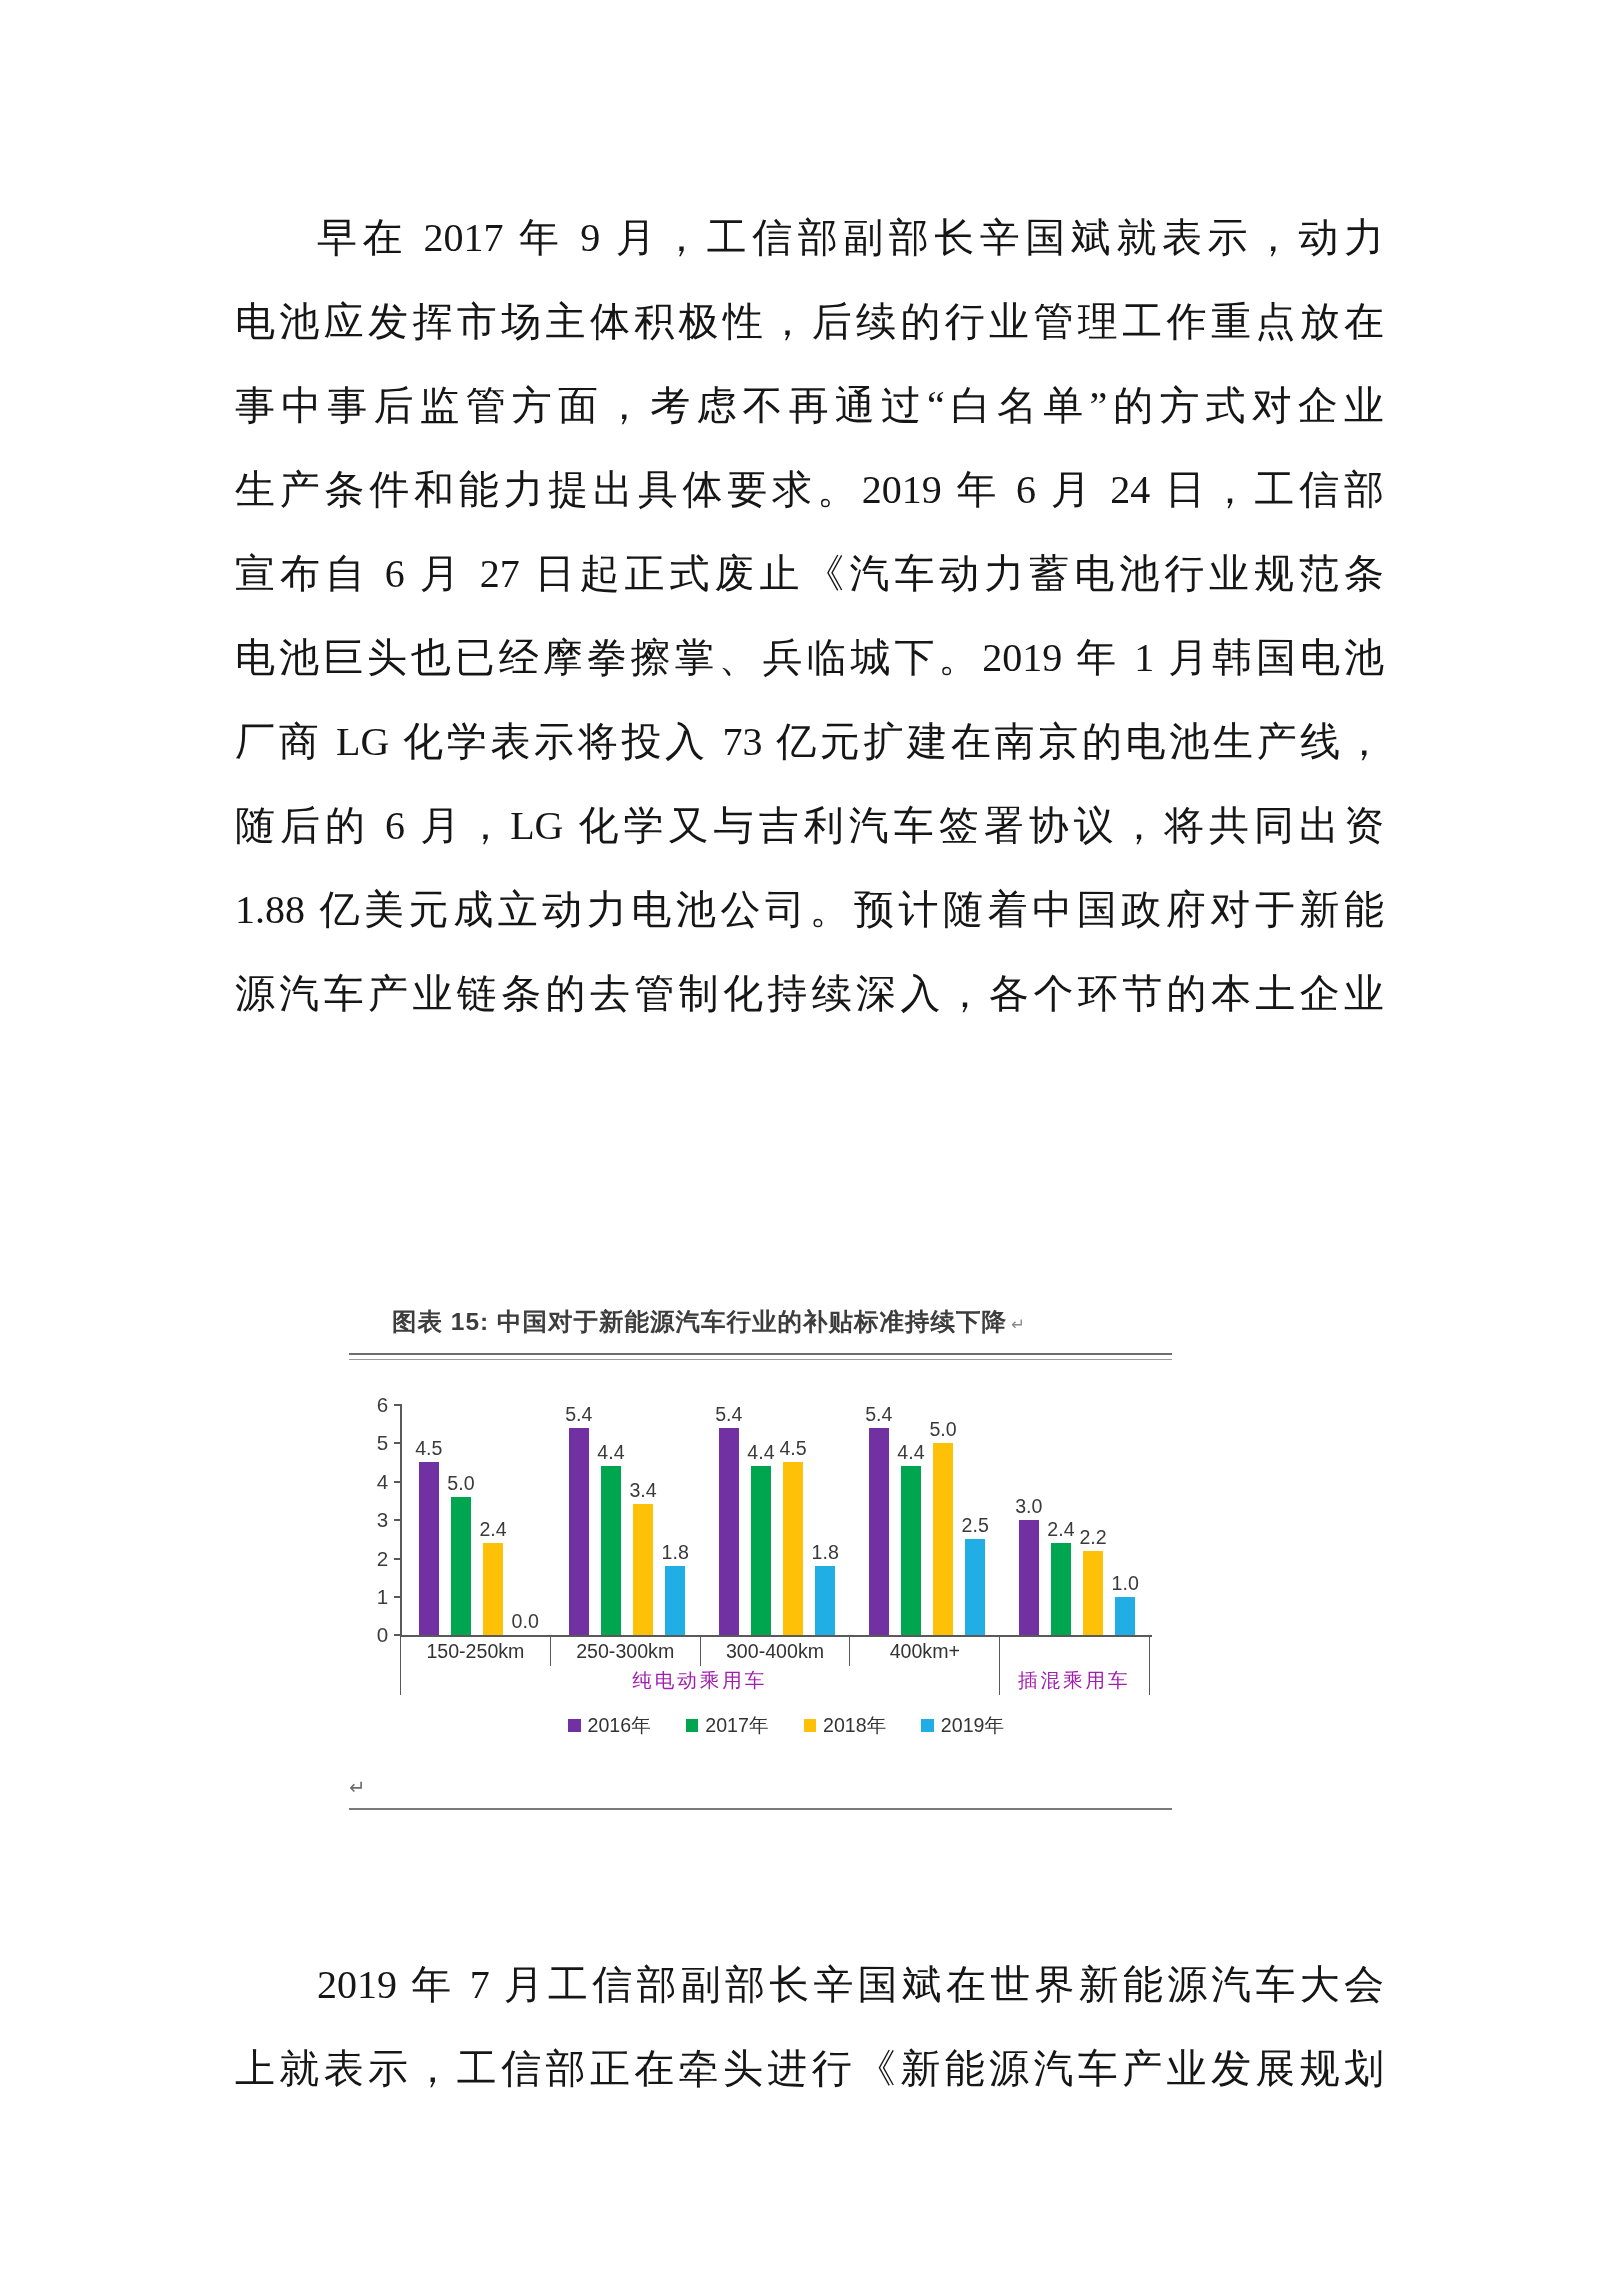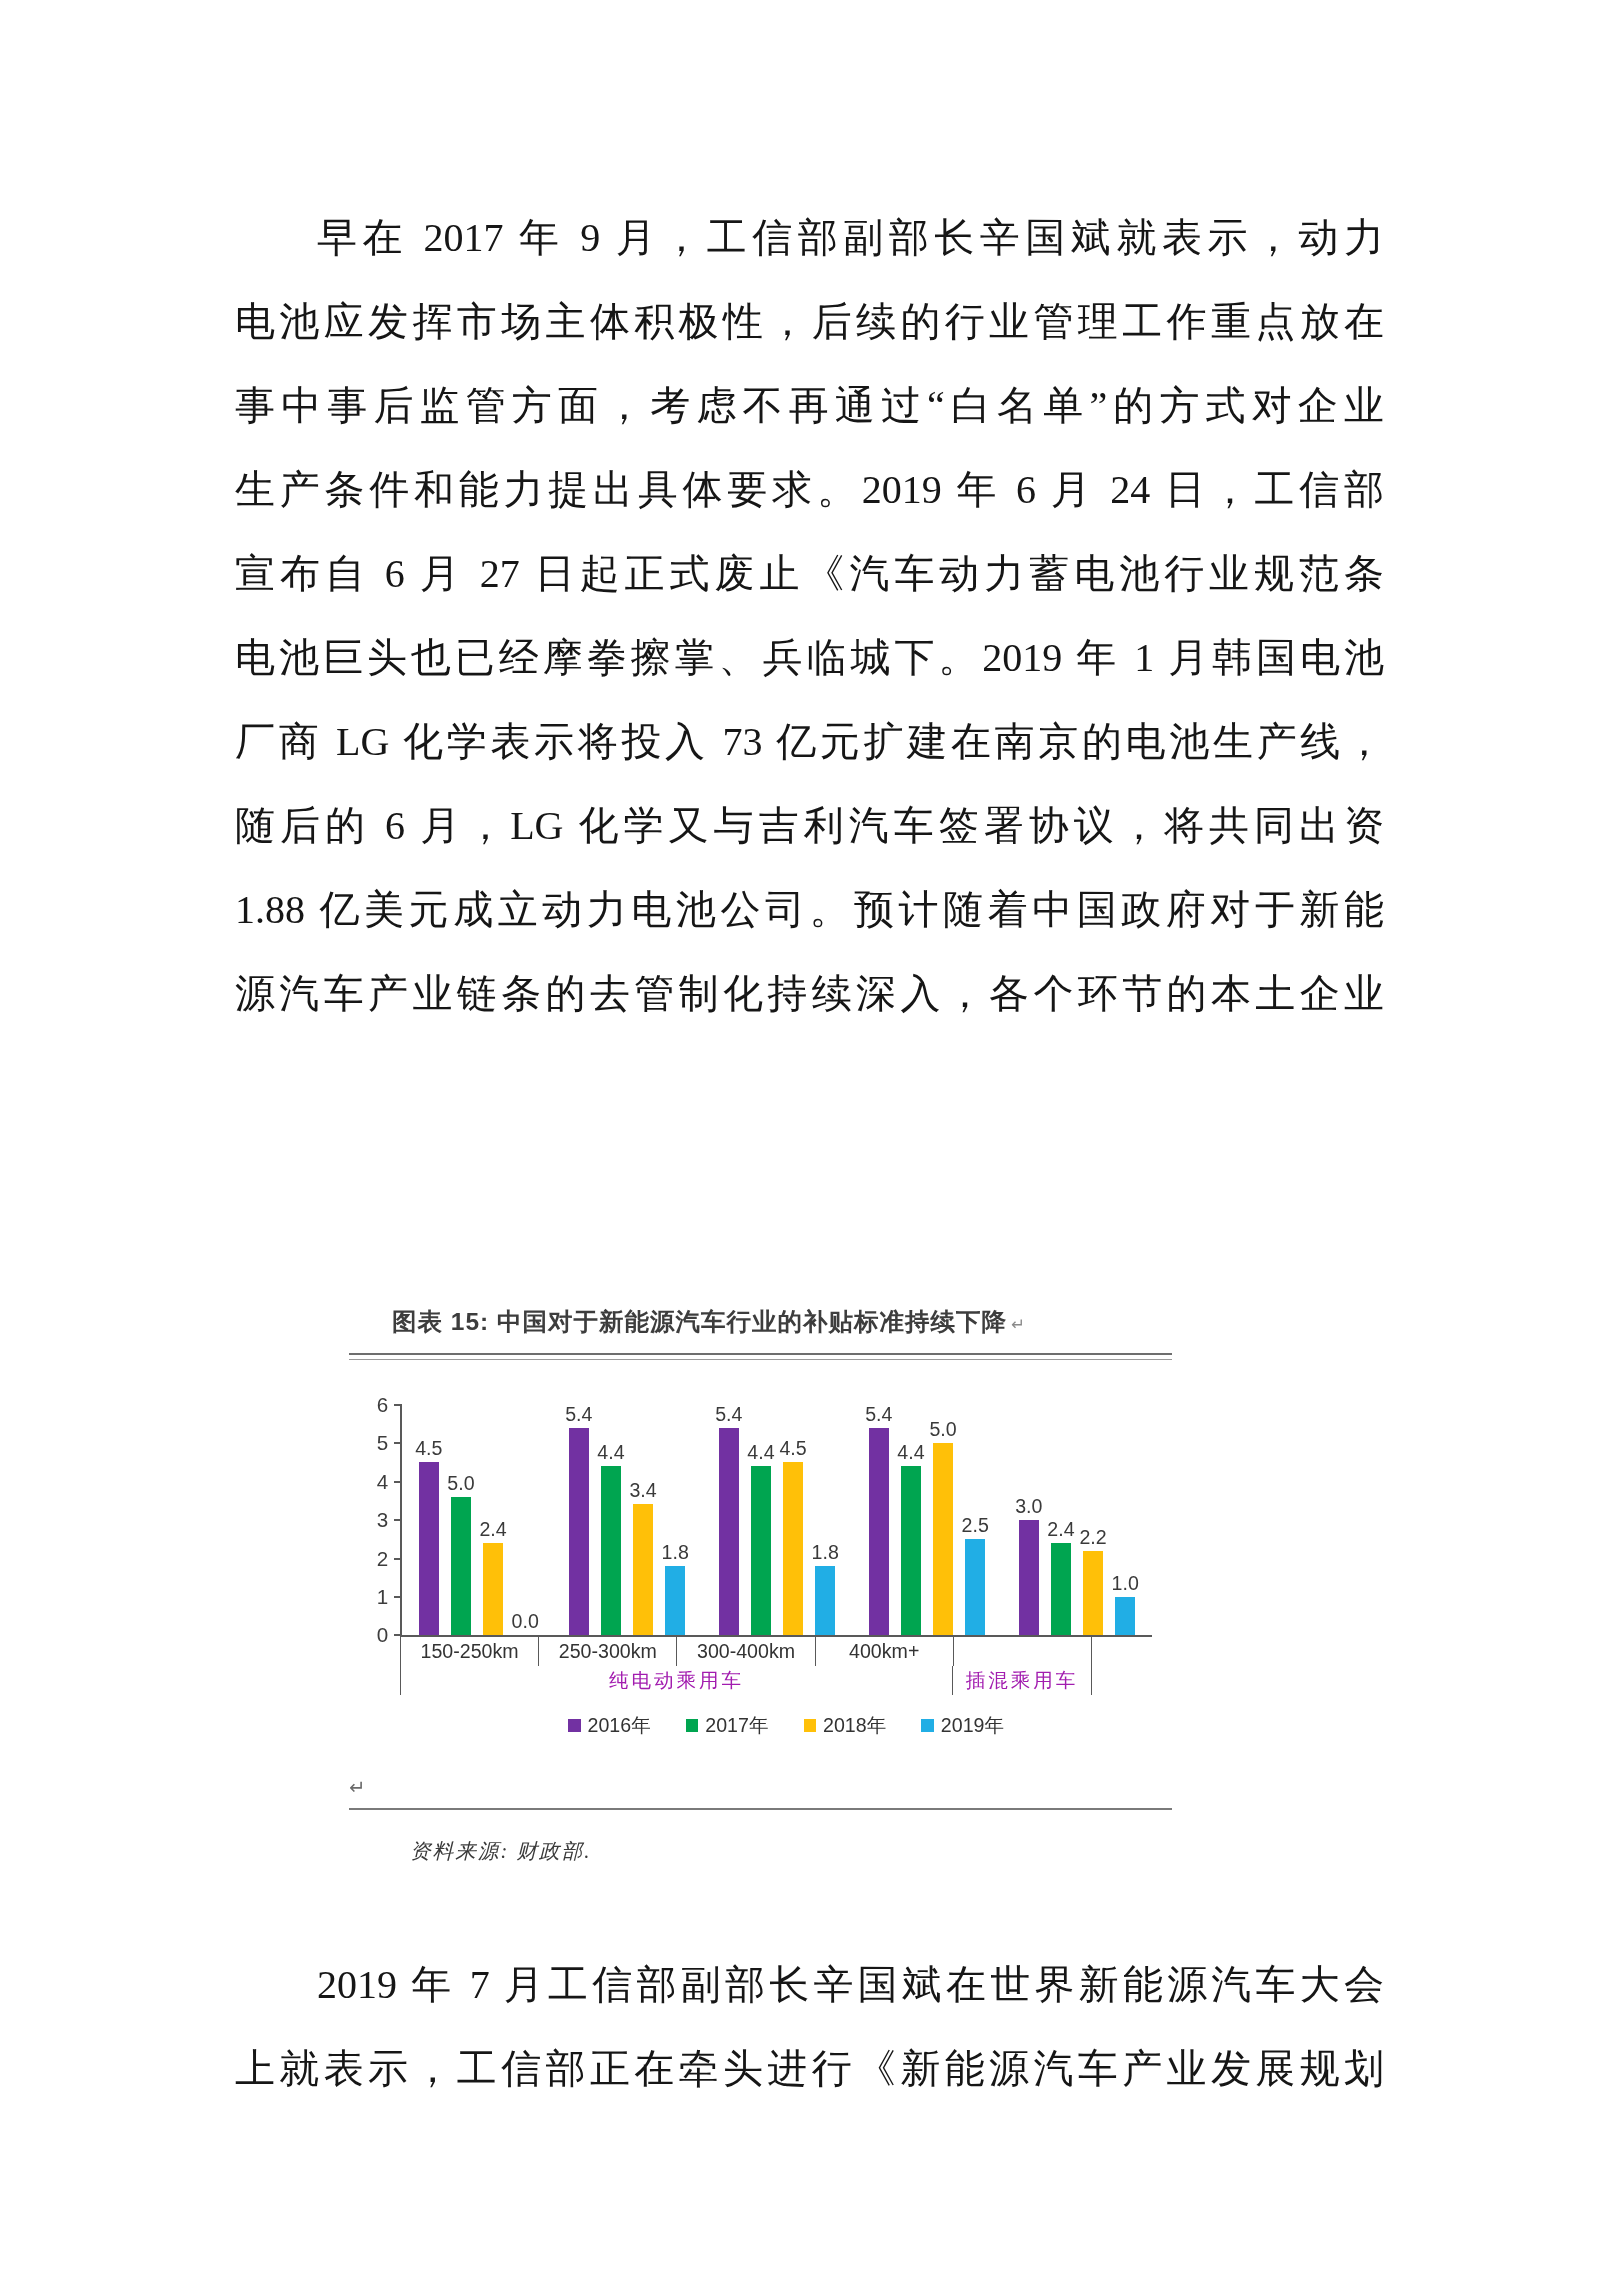--- a/index.html
+++ b/index.html
@@ -45,21 +45,21 @@
   .ytick{position:absolute;right:-2px;width:7.8px;height:2px;background:#595959;}
   .plot{
     width:750px;height:230px;flex:none;
     border-left:2px solid #595959;border-bottom:2px solid #595959;
     display:flex;align-items:flex-end;
   }
   .group{flex:1;display:flex;justify-content:center;align-items:flex-end;gap:4.9px;height:100%;}
   .barwrap{display:flex;flex-direction:column;justify-content:flex-end;align-items:center;height:100%;}
   .blabel{font-size:19.6px;color:#3a3a3a;margin-bottom:2px;white-space:nowrap;}
   .bar{width:19.6px;flex:none;}
-  .axisrows{margin-left:51px;width:692px;}
+  .axisrows{margin-left:51px;width:750px;}
   .catrow{display:flex;height:29px;border-left:1px solid #595959;}
   .catcell{
     flex:1;border-right:1px solid #595959;
     display:flex;align-items:center;justify-content:center;
     font-size:19.6px;color:#333;
   }
   .grouprow{display:flex;height:29px;border-left:1px solid #595959;}
   .gcell{
     border-right:1px solid #595959;
     display:flex;align-items:center;justify-content:center;
@@ -235,21 +235,20 @@
           <div>2018年</div>
         </div>
         <div class="litem">
           <div class="lswatch" style="background: rgb(33, 174, 229);"></div>
           <div>2019年</div>
         </div>
       </div>
 
     <div class="pmark">↵</div>
     <div class="rule-bot"></div>
-    <div class="source">资料来源: 财政部.</div>
   </div>
 
   <div class="para p2">
       <div class="jline indent">2019 年 7 月工信部副部长辛国斌在世界新能源汽车大会</div>
       <div class="jline">上就表示，工信部正在牵头进行《新能源汽车产业发展规划</div>
     </div>
 
 </div>
 
 

